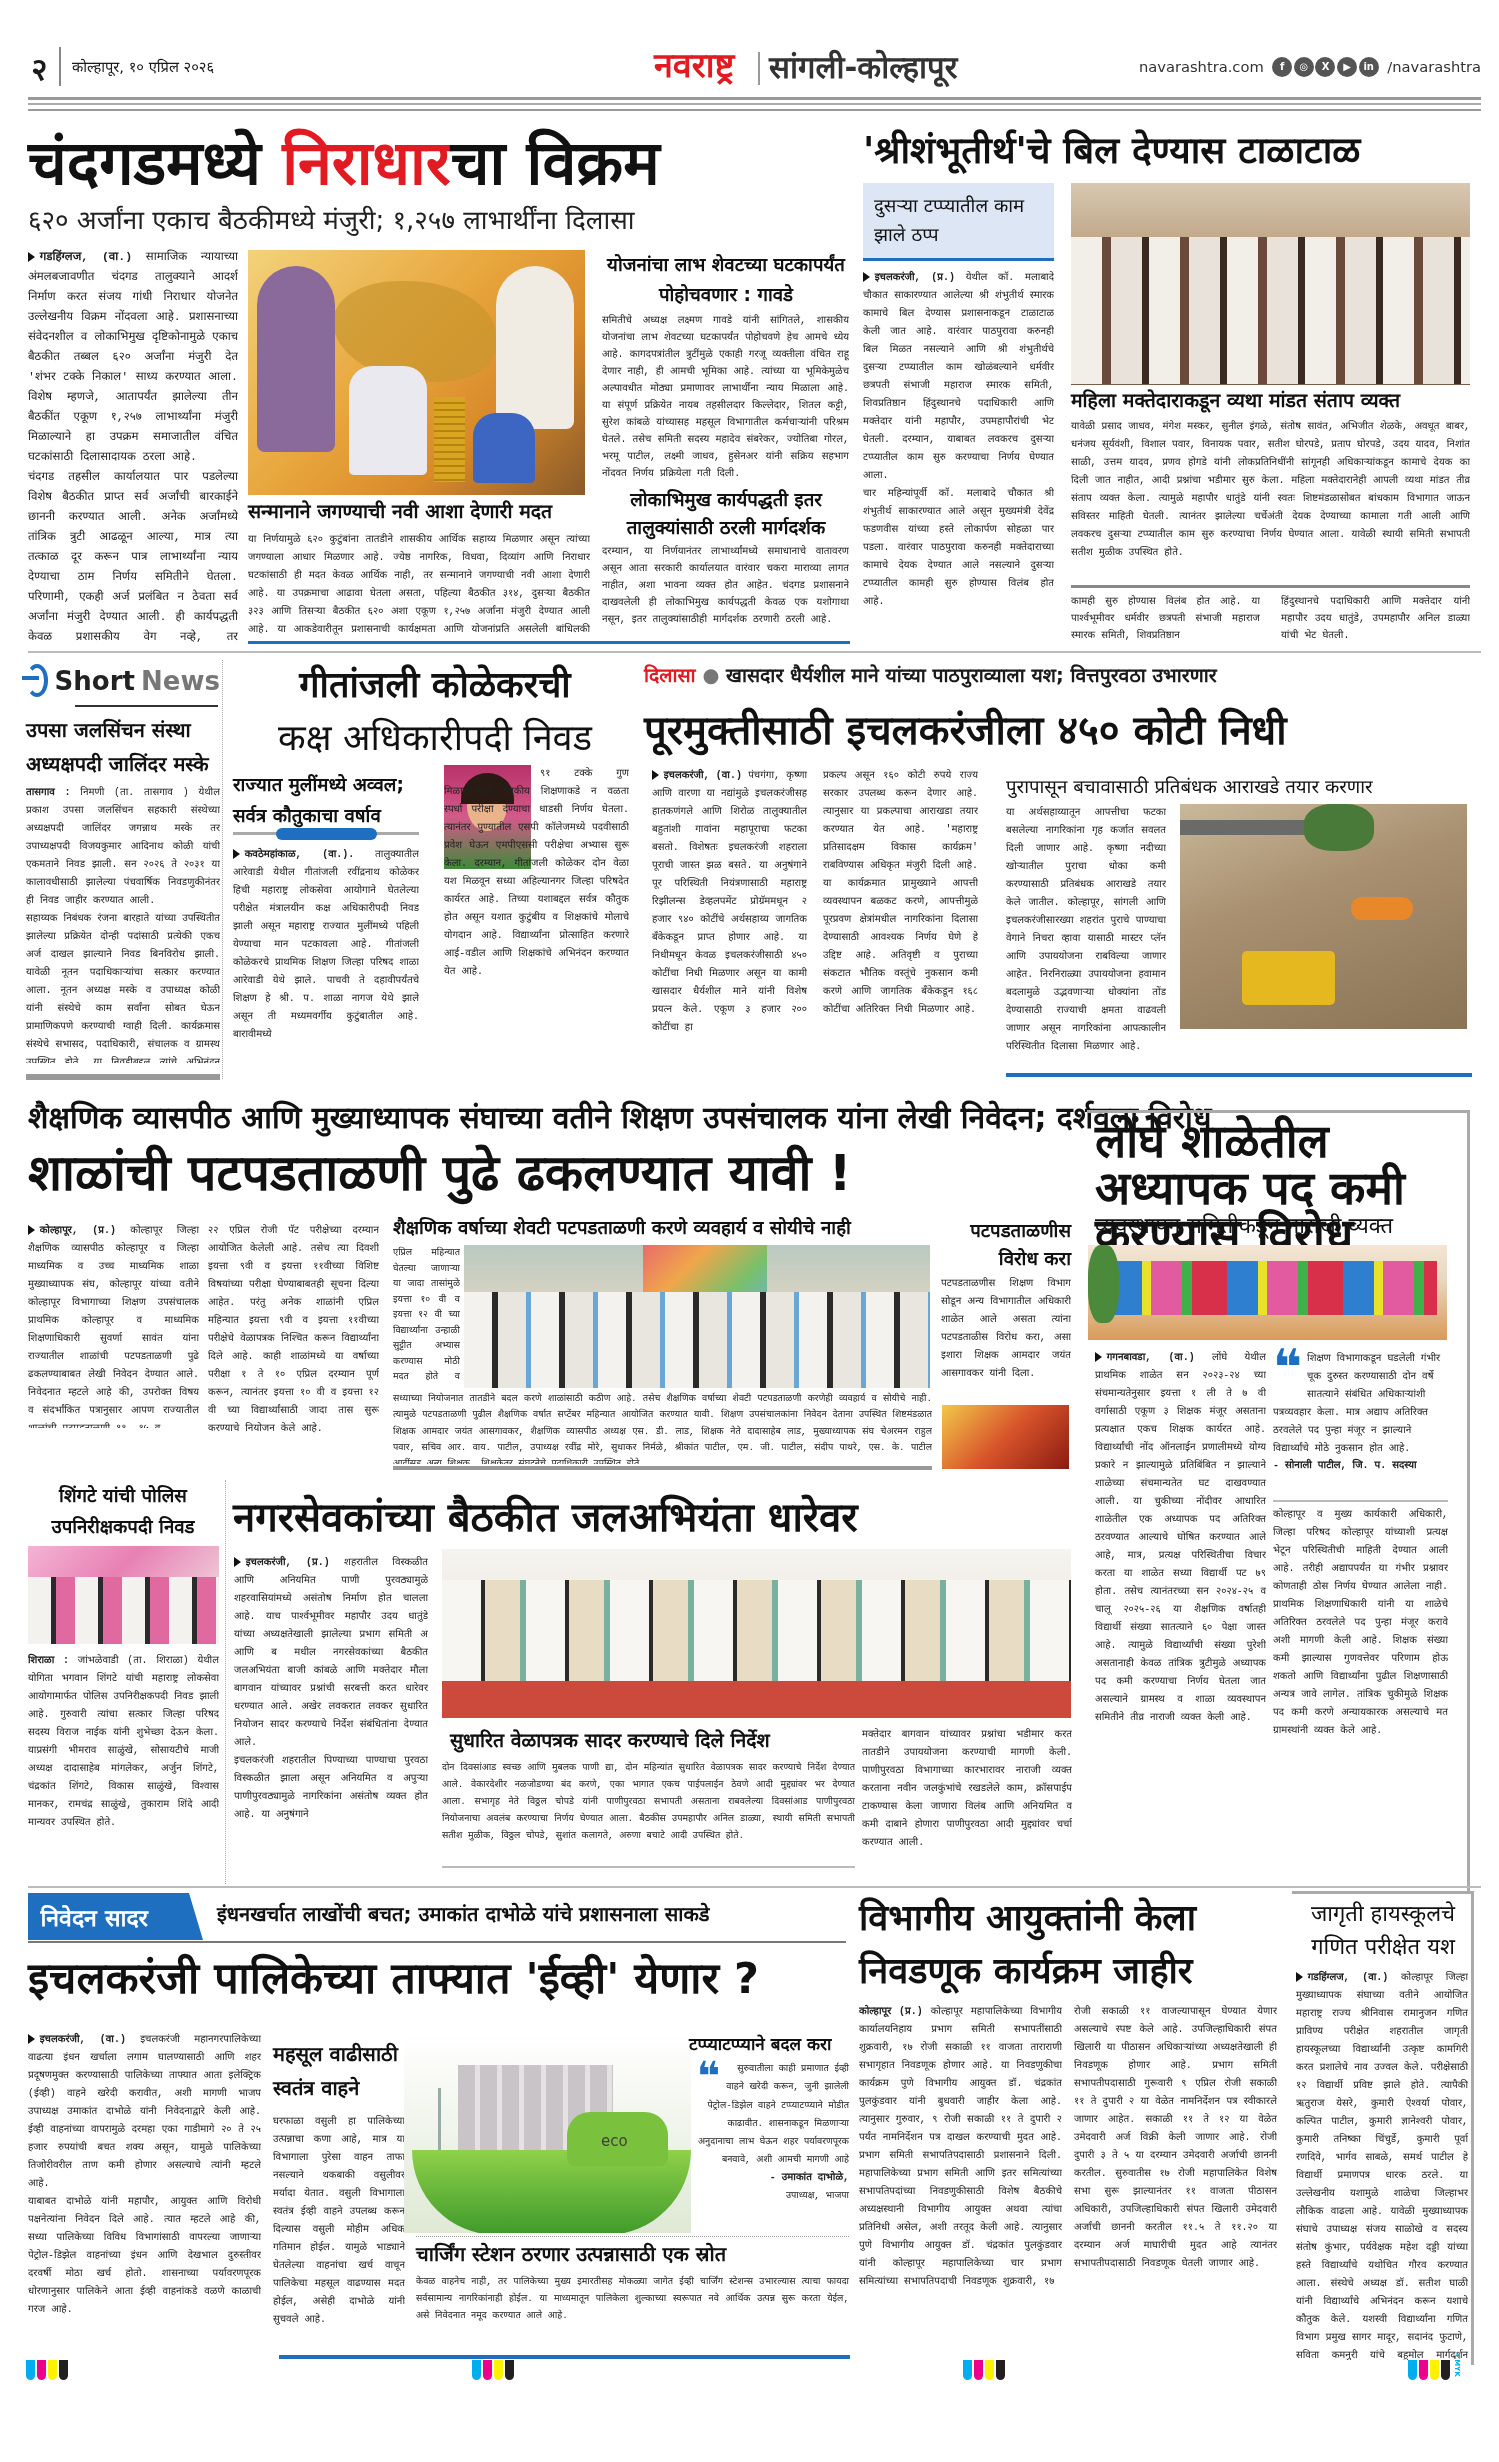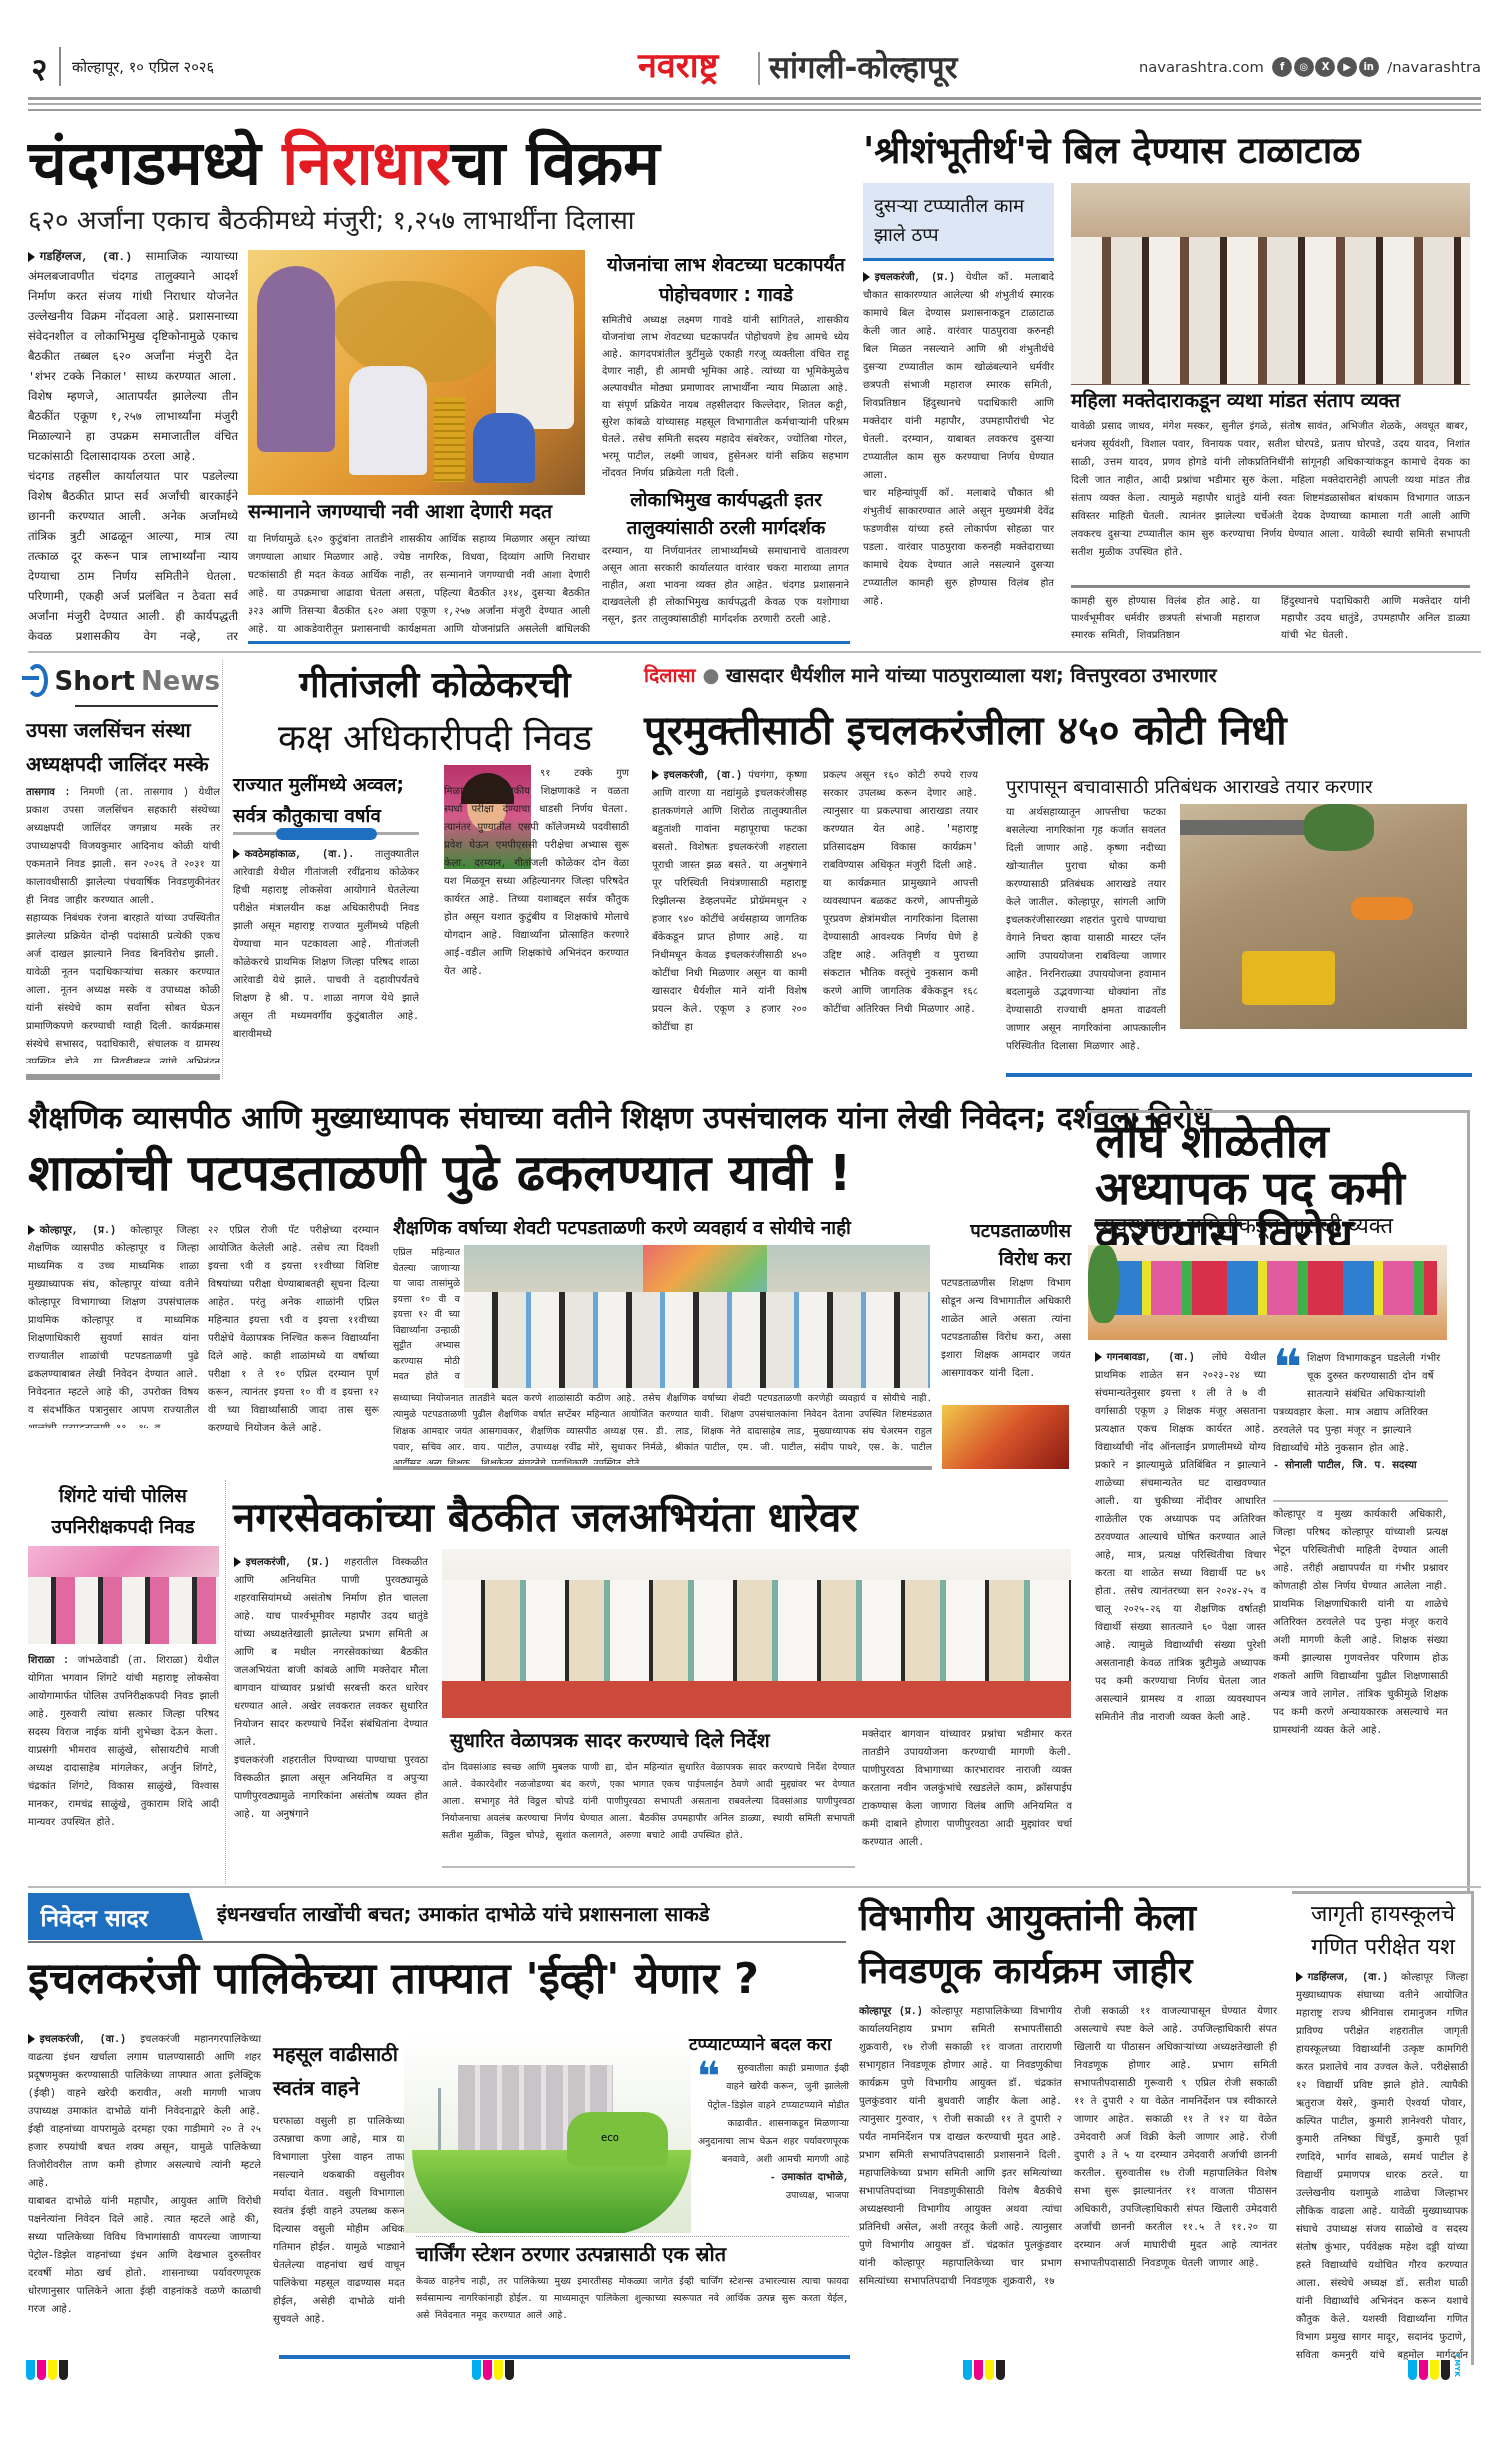--- a/index.html
+++ b/index.html
@@ -19,21 +19,21 @@
 .soc{display:inline-block;width:20px;height:20px;border-radius:50%;background:#555;color:#fff;font-size:10px;line-height:20px;text-align:center;margin:0 0.8px;font-weight:bold}
 .quote{font-size:50px;font-weight:bold;line-height:39px;color:#1f6fc0}
 </style>
 </head>
 <body>
 
 <div class="abs" style="left:22px;top:47px;width:1459px;height:45px;">
   <div class="abs" style="left:9.3px;top:4.7px;font-size:31px;font-weight:bold;line-height:34px">२</div>
   <div class="abs" style="left:37px;top:0;width:1.6px;height:39px;background:#888"></div>
   <div class="abs" style="left:50px;top:9.3px;font-size:14.7px;">कोल्हापूर, १० एप्रिल २०२६</div>
-  <div class="abs" style="left:616px;top:-1.6px;font-size:34px;font-weight:bold;color:#e21b23;line-height:40px">नवराष्ट्र</div>
+  <div class="abs" style="left:632px;top:-1.6px;font-size:34px;font-weight:bold;color:#e21b23;line-height:40px">नवराष्ट्र</div>
   <div class="abs" style="left:736px;top:4.7px;width:1.6px;height:33px;background:#999"></div>
   <div class="abs" style="left:747px;top:1.6px;font-size:31px;font-weight:bold;line-height:37px;color:#333">सांगली-कोल्हापूर</div>
   <div class="abs" style="right:0;top:9.3px;display:flex;align-items:center;gap:4.7px;font-size:14.7px;color:#333">
     <span>navarashtra.com</span>
     <span style="margin:0 3.1px">
       <span class="soc">f</span><span class="soc">◎</span><span class="soc">X</span><span class="soc">▶</span><span class="soc">in</span>
     </span>
     <span>/navarashtra</span>
   </div>
 </div>
@@ -217,21 +217,21 @@
   <span>इचलकरंजी महानगरपालिकेच्या वाढत्या इंधन खर्चाला लगाम घालण्यासाठी आणि शहर प्रदूषणमुक्त करण्यासाठी पालिकेच्या ताफ्यात आता इलेक्ट्रिक (ईव्ही) वाहने खरेदी करावीत, अशी मागणी भाजप उपाध्यक्ष उमाकांत दाभोळे यांनी निवेदनाद्वारे केली आहे. ईव्ही वाहनांच्या वापरामुळे दरमहा एका गाडीमागे २० ते २५ हजार रुपयांची बचत शक्य असून, यामुळे पालिकेच्या तिजोरीवरील ताण कमी होणार असल्याचे त्यांनी म्हटले आहे.</span><br>
   <span>याबाबत दाभोळे यांनी महापौर, आयुक्त आणि विरोधी पक्षनेत्यांना निवेदन दिले आहे. त्यात म्हटले आहे की, सध्या पालिकेच्या विविध विभागांसाठी वापरल्या जाणाऱ्या पेट्रोल-डिझेल वाहनांच्या इंधन आणि देखभाल दुरुस्तीवर दरवर्षी मोठा खर्च होतो. शासनाच्या पर्यावरणपूरक धोरणानुसार पालिकेने आता ईव्ही वाहनांकडे वळणे काळाची गरज आहे.</span>
 </div>
 <div class="abs hl" style="left:273px;top:2037px;width:155px;font-size:20px;line-height:34px">महसूल वाढीसाठी स्वतंत्र वाहने</div>
 <div class="abs txt sm" style="left:273px;top:2113px;width:132px;height:253px;overflow:hidden;font-size:10px;line-height:18px">घरफाळा वसुली हा पालिकेच्या उत्पन्नाचा कणा आहे, मात्र या विभागाला पुरेसा वाहन ताफा नसल्याने थकबाकी वसुलीवर मर्यादा येतात. वसुली विभागाला स्वतंत्र ईव्ही वाहने उपलब्ध करून दिल्यास वसुली मोहीम अधिक गतिमान होईल. यामुळे भाड्याने घेतलेल्या वाहनांचा खर्च वाचून पालिकेचा महसूल वाढण्यास मदत होईल, असेही दाभोळे यांनी सुचवले आहे.</div>
 <div class="photo" style="left:404px;top:2034px;width:287px;height:199px;background:linear-gradient(180deg,#ffffff 0%,#f3f6ef 40%,#dfe9d4 100%)">
   <div class="abs" style="left:54px;top:31px;width:155px;height:93px;background:repeating-linear-gradient(90deg,#c9c4c8 0 17px,#e6e2e4 17px 22px)"></div>
   <div class="abs" style="left:34px;top:54px;width:3.1px;height:78px;background:#9aa"></div>
   <div class="abs" style="left:7.8px;top:116px;width:279px;height:85px;background:linear-gradient(180deg,#8fd14a,#3f9a2a);border-radius:0 0 140px 140px"></div>
   <div class="abs" style="left:163px;top:78px;width:101px;height:54px;background:#7ac23e;border-radius:23px 23px 7.8px 7.8px">
-    <span style="position:absolute;left:34px;top:20px;color:#000000;font-size:10px">eco</span>
+    <span style="position:absolute;left:34px;top:20px;color:#404040;font-size:15px">eco</span>
   </div>
 </div>
 <div class="abs hl" style="left:689px;top:2035px;width:163px;font-size:17px;white-space:nowrap">टप्प्याटप्प्याने बदल करा</div>
 <div class="abs" style="left:697px;top:2059px;width:152px;height:172px;text-align:right">
   <span class="quote" style="float:left;margin-right:3.1px;font-size:40px;line-height:34px">❝</span>
   <span class="txt sm" style="font-size:9.3px;line-height:16.3px;text-align:right">सुरुवातीला काही प्रमाणात ईव्ही वाहने खरेदी करून, जुनी झालेली पेट्रोल-डिझेल वाहने टप्प्याटप्प्याने मोडीत काढावीत. शासनाकडून मिळणाऱ्या अनुदानाचा लाभ घेऊन शहर पर्यावरणपूरक बनवावे, अशी आमची मागणी आहे</span>
   <div class="txt sm" style="font-size:10px;font-weight:bold;text-align:right">- उमाकांत दाभोळे,</div>
   <div class="txt sm" style="font-size:9.3px;text-align:right">उपाध्यक्ष, भाजपा</div>
 </div>
 <div class="abs" style="left:416px;top:2236px;width:433px;height:0;border-top:1.6px dotted #999"></div>

